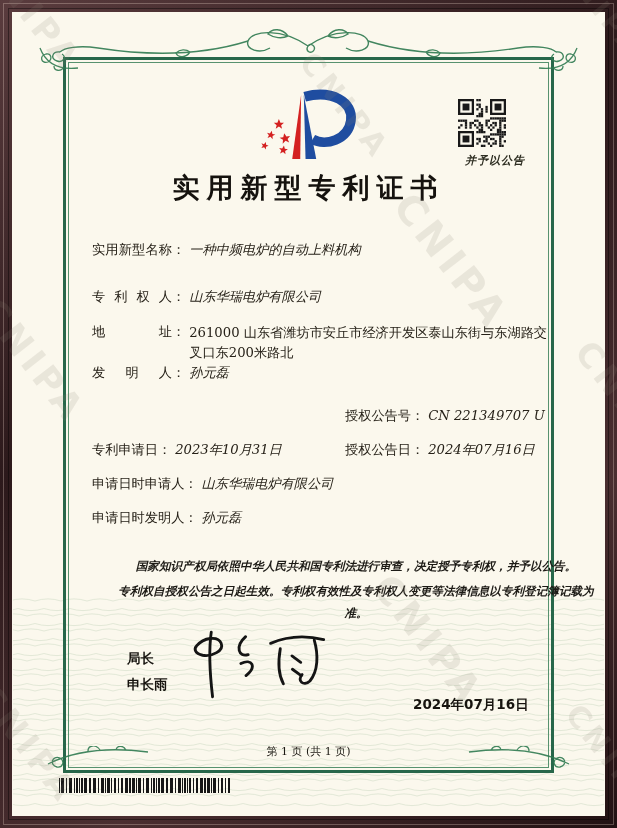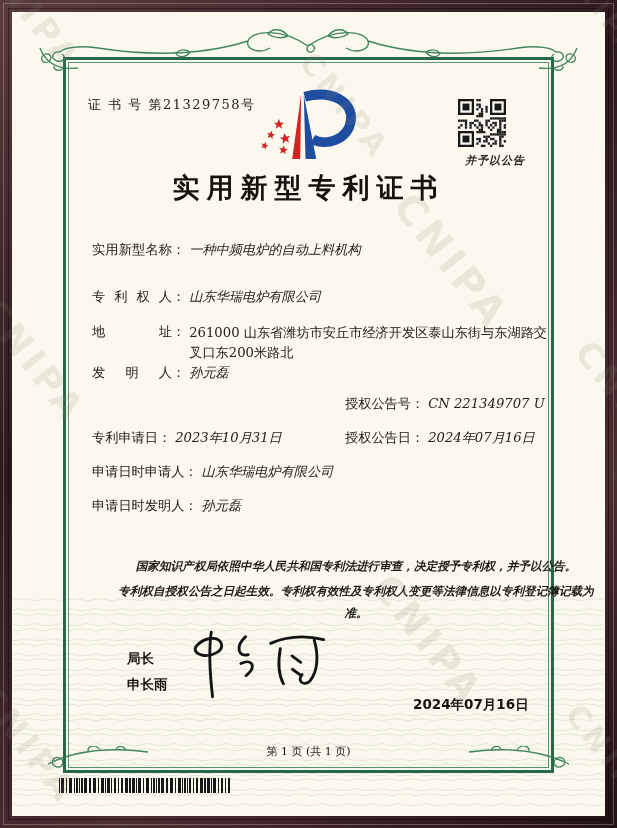--- a/index.html
+++ b/index.html
@@ -25,21 +25,21 @@
     transform:rotate(52deg);pointer-events:none;white-space:nowrap;}
   
   .content{position:absolute;inset:0;z-index:2;}
   .certno{position:absolute;left:76px;top:84px;font-size:13px;letter-spacing:1.5px;}
   .title{position:absolute;left:0;right:0;top:158px;text-align:center;
     font-size:27px;font-weight:bold;letter-spacing:7px;color:#15120e;}
   .qr-caption{position:absolute;left:428px;top:141px;width:110px;text-align:center;
     font-size:11px;font-weight:bold;font-style:italic;color:#2e2e22;letter-spacing:1px;}
   .row{position:absolute;left:80px;font-size:13.2px;white-space:nowrap;}
   .lbl{display:inline-block;width:80px;text-align:justify;text-align-last:justify;}
-  .lbl-long{display:inline-block;}
+  .lbl-long{display:inline-block;margin-top:12px;}
   .colon{display:inline-block;}
   .val{padding-left:4px;font-style:italic;}
   .val-block{display:inline-block;width:368px;white-space:normal;
     vertical-align:top;line-height:1.55;padding-left:4px;}
   .row2{left:333px;}
   .statement{position:absolute;left:58px;width:478px;text-align:center;
     font-size:11.6px;font-weight:600;font-style:italic;color:#1d1b16;line-height:1.9;padding-left:47px;}
   .signoff{position:absolute;left:83px;font-size:13.5px;font-weight:bold;
     font-family:"DejaVu Sans","Liberation Sans",sans-serif;color:#17140f;margin-left:32px;}
   #sig-svg{position:absolute;left:168px;top:608px;width:152px;height:82px;}
@@ -124,21 +124,20 @@
       </g>
     </svg>
     <svg class="orn flip-xy" style="left:455px;top:734px" width="110" height="28" viewBox="0 0 110 28">
       <g fill="none" stroke="#2f7a50" stroke-width="1.3" opacity="0.9">
         <path d="M108 22 C70 27 36 24 8 10 M20 16 c-8 3 -11 -7 -3 -9 c6 -1 8 6 3 9 M60 24 c-4 6 -12 5 -12 -1 M86 24 c-3 5 -9 5 -10 0"></path>
       </g>
     </svg>
 
     <div class="content">
 
-      <div class="certno">证 书 号 第21329758号</div>
 
       <svg style="position:absolute;left:242px;top:74px" width="112" height="80" viewBox="0 0 126 82">
         <path d="M57 8 C88 0 112 14 109 35 C106 57 80 64 66 56" fill="none" stroke="#1f4da0" stroke-width="11"></path>
         <polygon points="56,6 58,78 70,78" fill="#1f4da0"></polygon>
         <polygon points="53,6 52,78 43,78" fill="#d42121"></polygon>
         <g fill="#d42121">
           <path transform="translate(28,39) scale(1.15)" d="M0,-5 L1.5,-1.5 5,-1.5 2.2,0.9 3.1,4.5 0,2.3 -3.1,4.5 -2.2,0.9 -5,-1.5 -1.5,-1.5 Z"></path>
           <path transform="translate(19,51) scale(0.95) rotate(12)" d="M0,-5 L1.5,-1.5 5,-1.5 2.2,0.9 3.1,4.5 0,2.3 -3.1,4.5 -2.2,0.9 -5,-1.5 -1.5,-1.5 Z"></path>
           <path transform="translate(35,55) scale(1.2) rotate(-10)" d="M0,-5 L1.5,-1.5 5,-1.5 2.2,0.9 3.1,4.5 0,2.3 -3.1,4.5 -2.2,0.9 -5,-1.5 -1.5,-1.5 Z"></path>
           <path transform="translate(12,63) scale(0.85) rotate(18)" d="M0,-5 L1.5,-1.5 5,-1.5 2.2,0.9 3.1,4.5 0,2.3 -3.1,4.5 -2.2,0.9 -5,-1.5 -1.5,-1.5 Z"></path>

